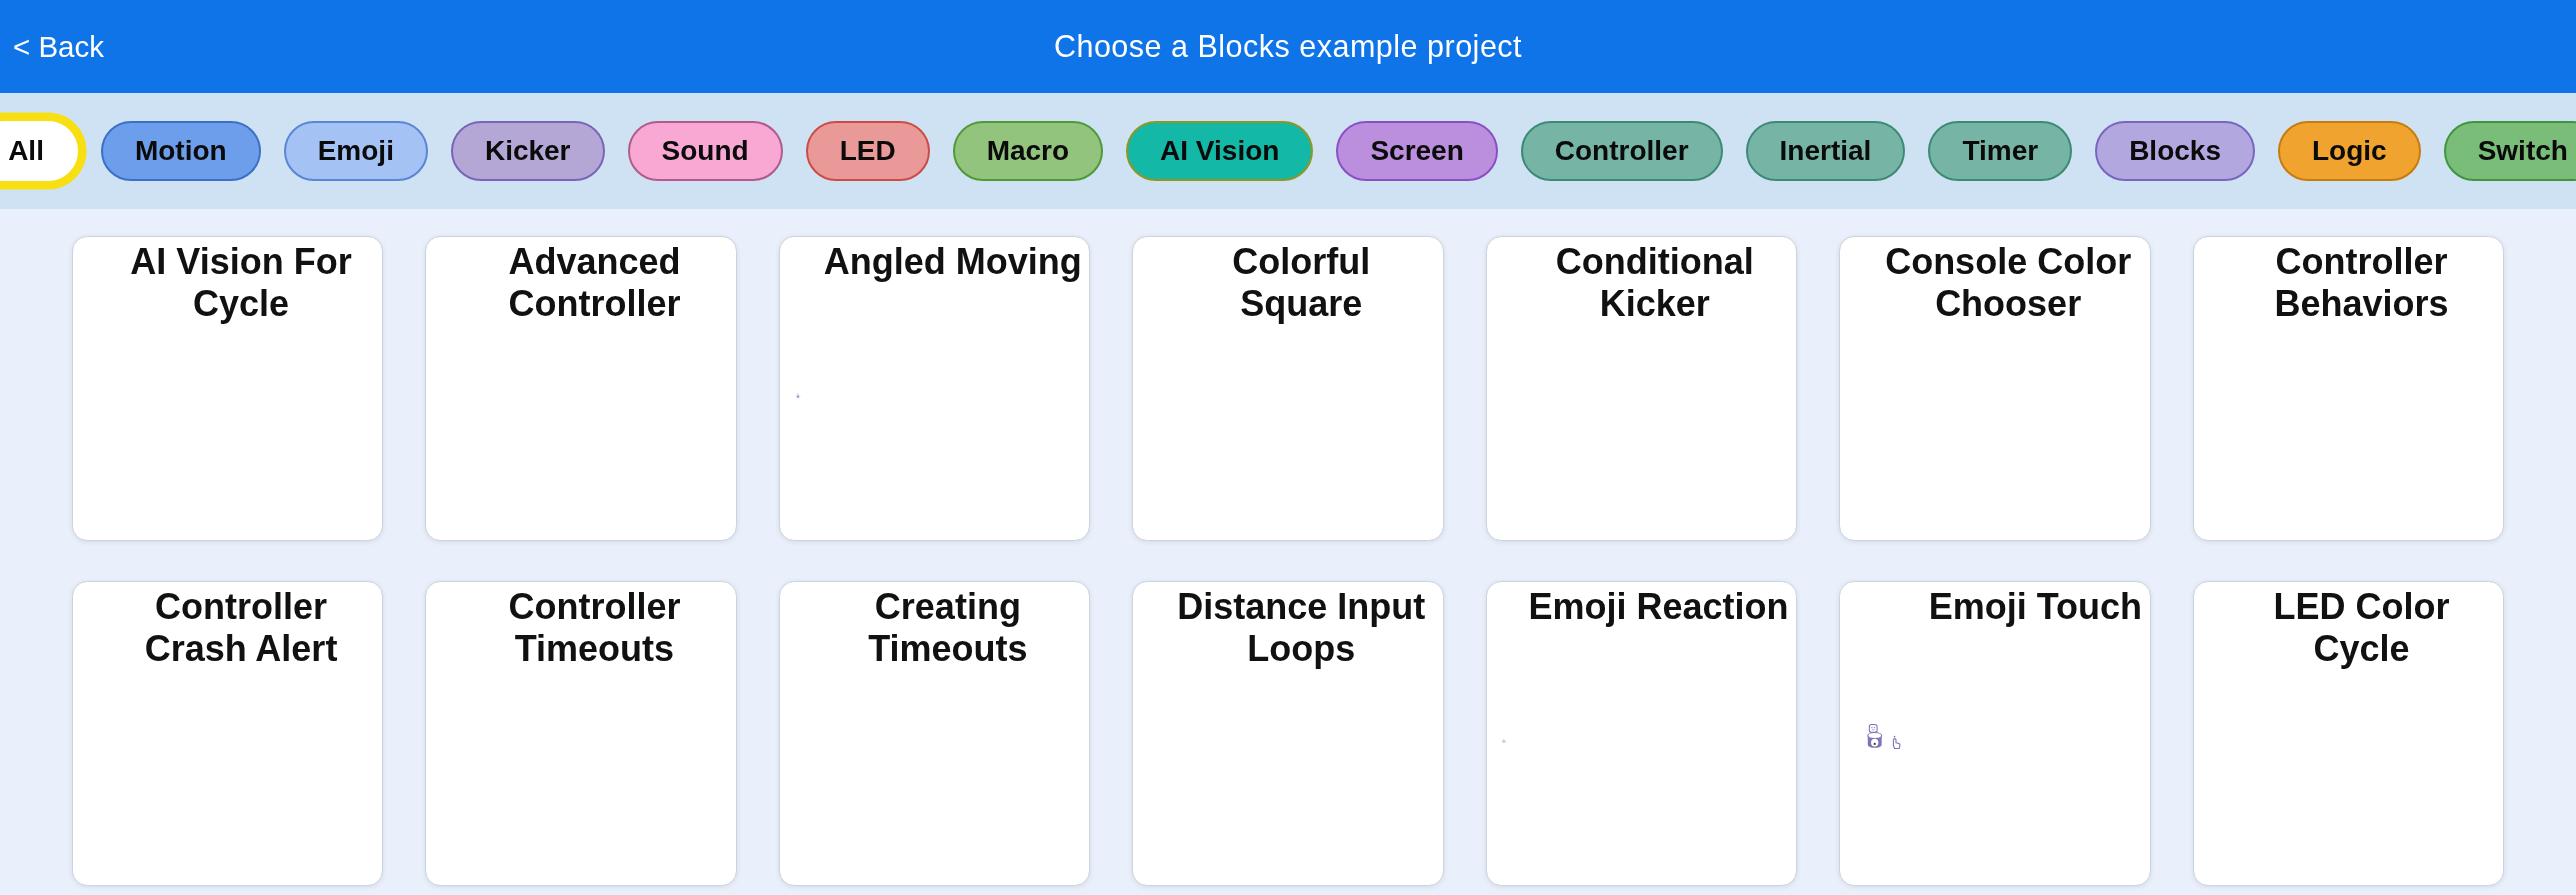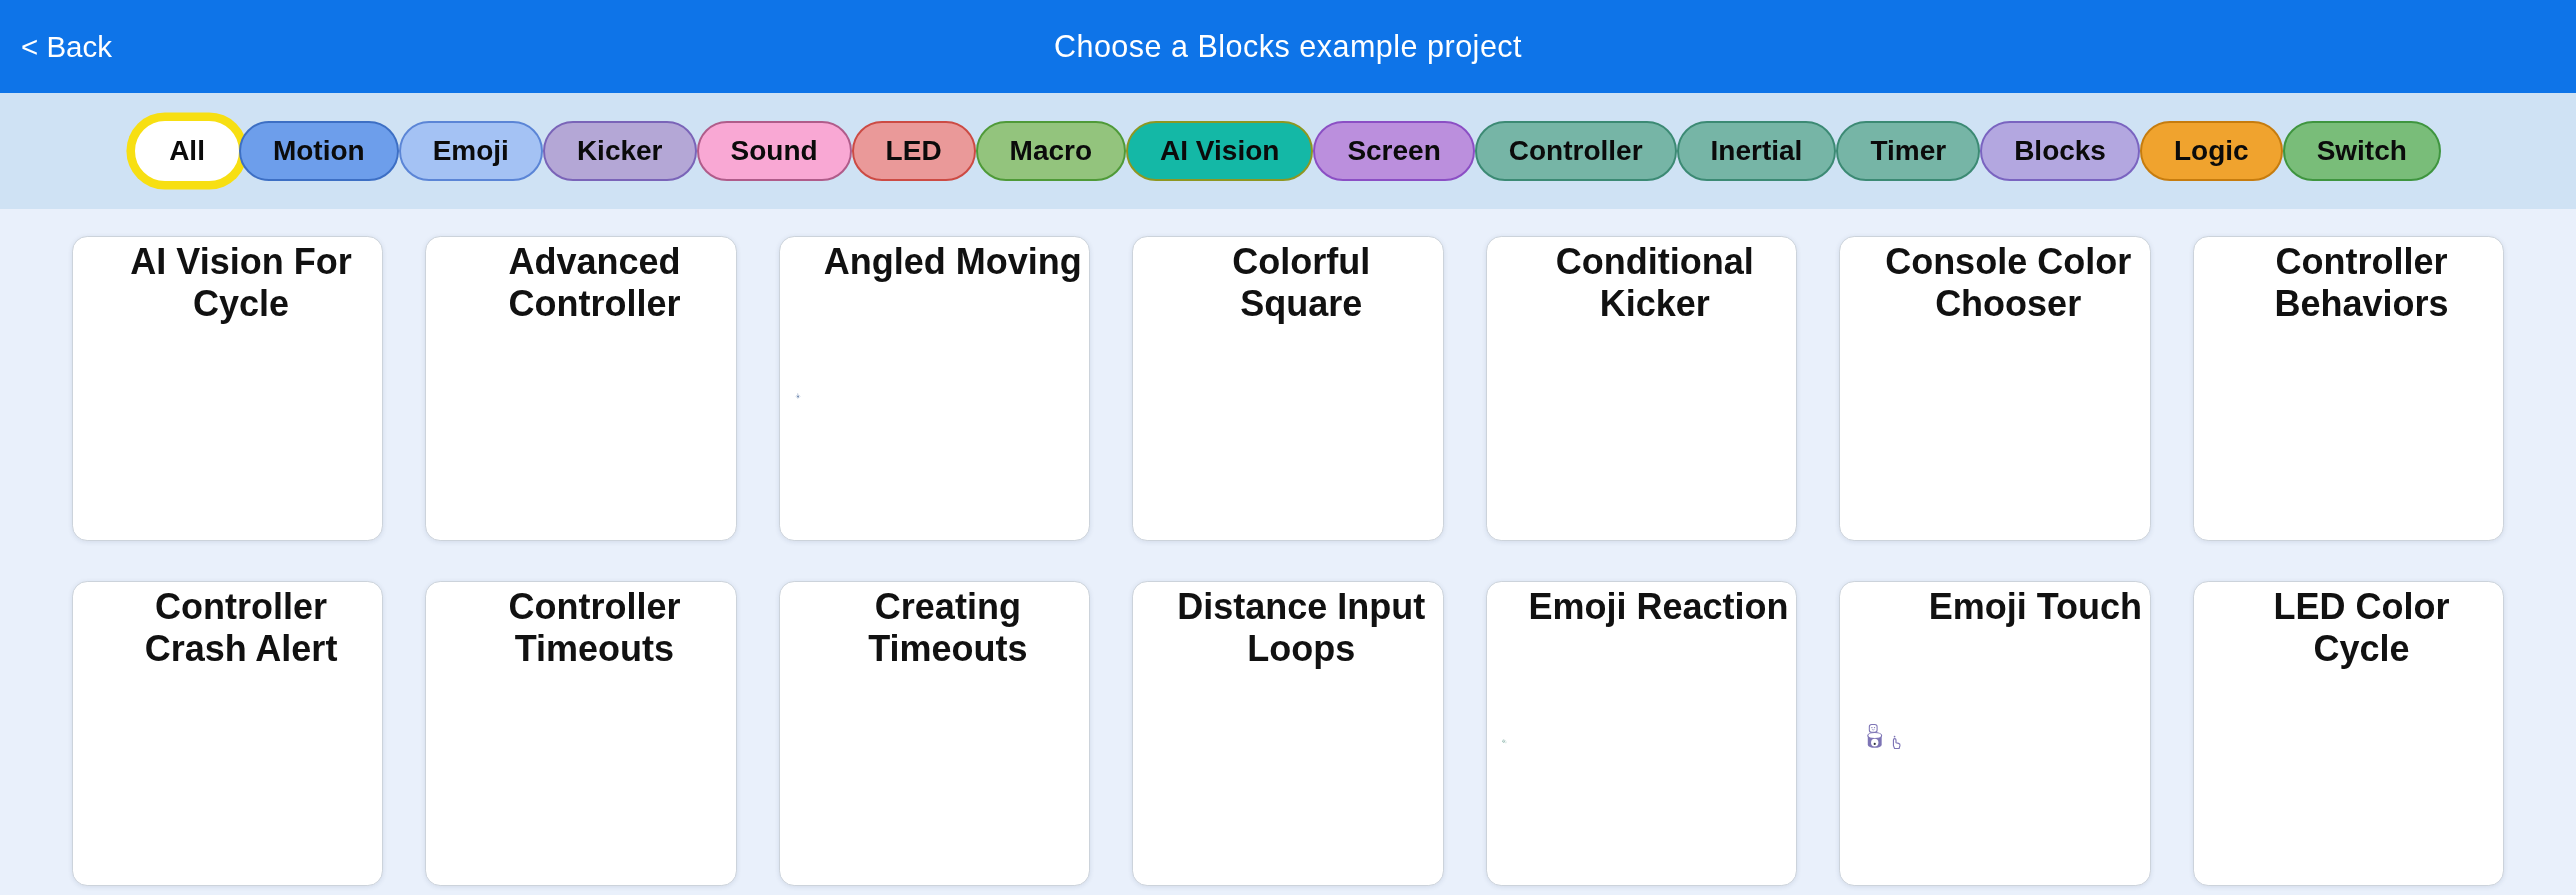--- a/index.html
+++ b/index.html
@@ -1,23 +1,23 @@
 <!DOCTYPE html>
 <html><head>
 <meta charset="utf-8">
 <style>
   *{box-sizing:border-box;margin:0;padding:0}
   html,body{width:2576px;height:896px}
   body{font-family:"Liberation Sans",sans-serif;background:#e9f0fb;overflow:hidden}
 
   .header{height:93px;background:#0e74e8;display:flex;align-items:center;position:relative;color:#fff}
-  .back{position:absolute;left:21px;top:0;height:93px;display:flex;align-items:center;font-size:29.5px;color:#fff;background:none;border:none;cursor:pointer;font-family:inherit}
+  .back{position:absolute;left:13px;top:0;height:93px;display:flex;align-items:center;font-size:29.5px;color:#fff;background:none;border:none;cursor:pointer;font-family:inherit}
   .title{flex:1;text-align:center;font-size:30.5px;font-weight:400;letter-spacing:0.5px}
 
-  .filterbar{height:116px;background:#cfe2f4;display:flex;align-items:center;justify-content:center;}
+  .filterbar{height:116px;background:#cfe2f4;display:flex;align-items:center;justify-content:center;gap:23px}
   .pill{border:2.9px solid;border-radius:48px;padding:12.4px 32px;font-size:28px;font-weight:700;color:#0b0b0b;cursor:pointer;font-family:inherit;white-space:nowrap}
 
   .main{padding:27px 72px 0}
   .grid{display:grid;grid-template-columns:repeat(7,1fr);column-gap:42px;row-gap:40px}
   .card{background:#fff;border:1.9px solid #ccd3db;border-radius:15.2px;height:305px;display:flex;box-shadow:0 1px 4.8px rgba(20,40,80,.10);cursor:pointer}
   .card-icon{flex:1;display:flex;align-items:center;justify-content:center;padding:15.2px 13.3px 0;overflow:hidden}
   .card-icon svg{width:100%;height:auto;max-height:215px}
   .card-title{text-align:center;font-size:36px;font-weight:700;color:#111;padding:3.8px 7.6px 21px}
   .mono{font-family:"DejaVu Sans Mono",monospace}
 </style>

